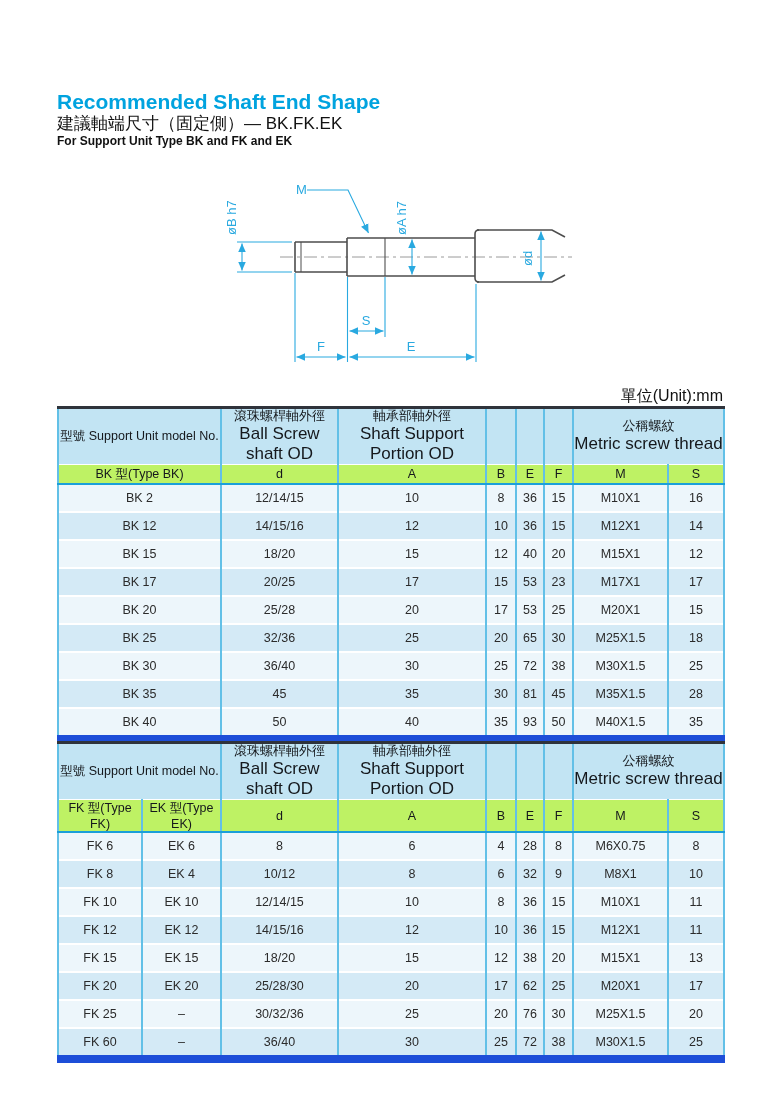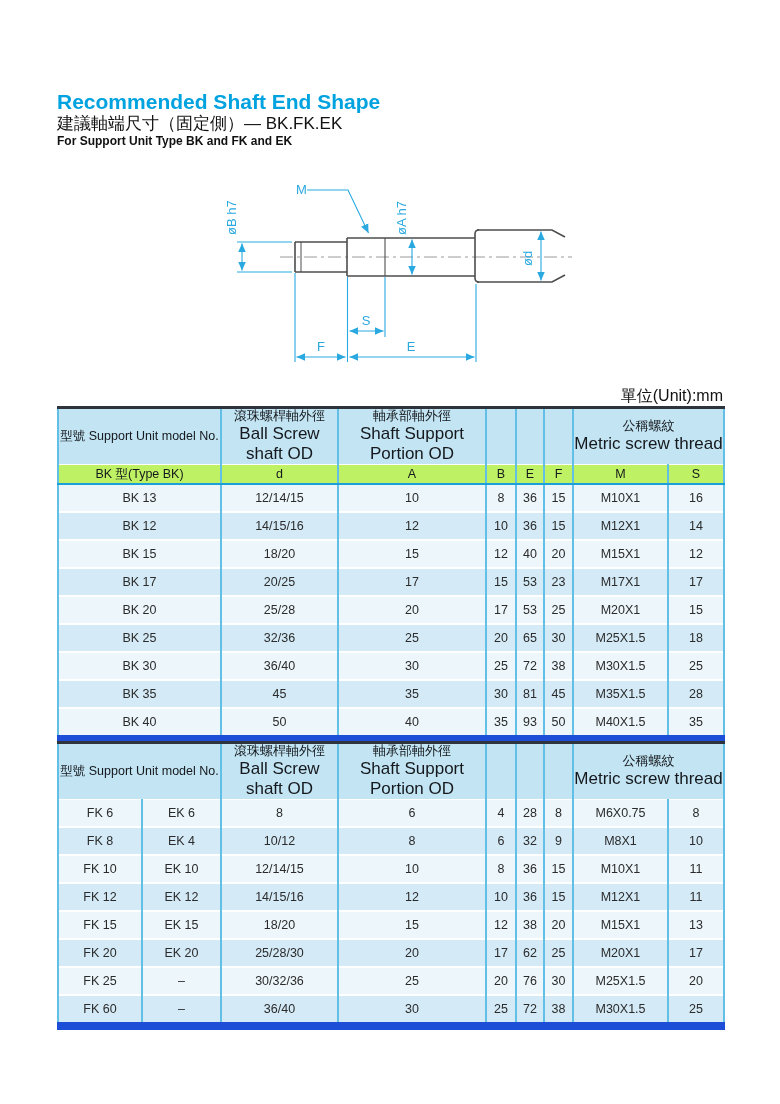--- a/index.html
+++ b/index.html
@@ -160,21 +160,21 @@
           <th>A</th>
           <th>B</th>
           <th>E</th>
           <th>F</th>
           <th>M</th>
           <th>S</th>
         </tr>
       </thead>
       <tbody>
           <tr class="odd">
-            <td>BK 13</td>
+            <td>BK 2</td>
             <td>12/14/15</td>
             <td>10</td>
             <td>8</td>
             <td>36</td>
             <td>15</td>
             <td>M10X1</td>
             <td>16</td>
           </tr>
           <tr class="even">
             <td>BK 12</td>
@@ -285,20 +285,31 @@
             <span class="en">Shaft Support Portion OD</span>
           </th>
           <th></th>
           <th></th>
           <th></th>
           <th colspan="2">
             <span class="cjk">公稱螺紋</span>
             <span class="en">Metric screw thread</span>
           </th>
         </tr>
+        <tr class="h2">
+          <th>FK 型(Type FK)</th>
+          <th>EK 型(Type EK)</th>
+          <th>d</th>
+          <th>A</th>
+          <th>B</th>
+          <th>E</th>
+          <th>F</th>
+          <th>M</th>
+          <th>S</th>
+        </tr>
       </thead>
       <tbody>
           <tr class="odd">
             <td>FK 6</td>
             <td>EK 6</td>
             <td>8</td>
             <td>6</td>
             <td>4</td>
             <td>28</td>
             <td>8</td>

